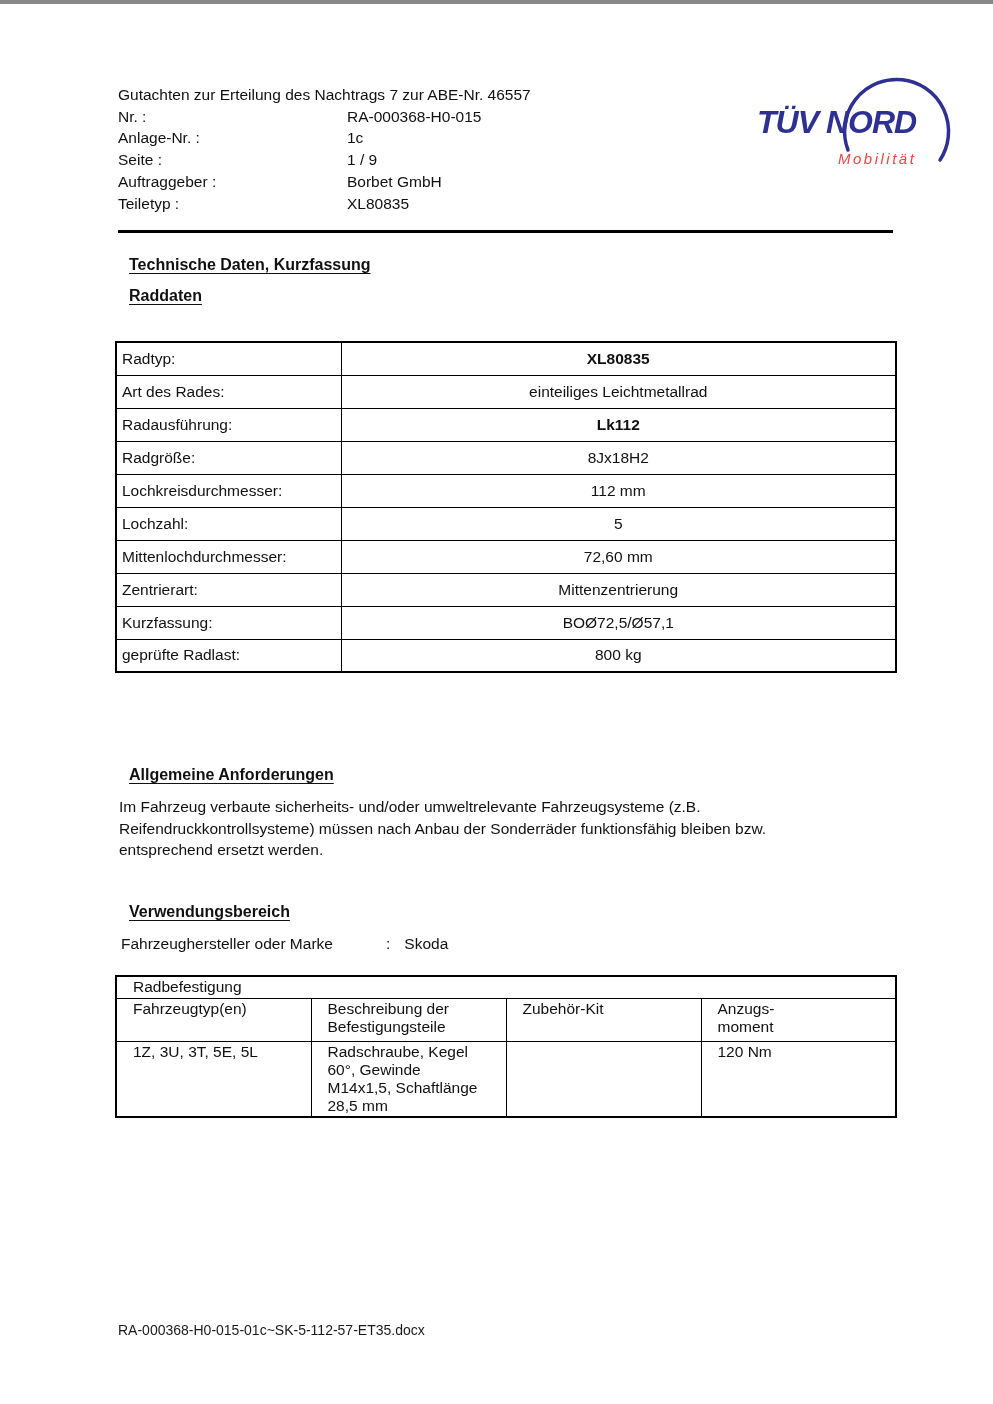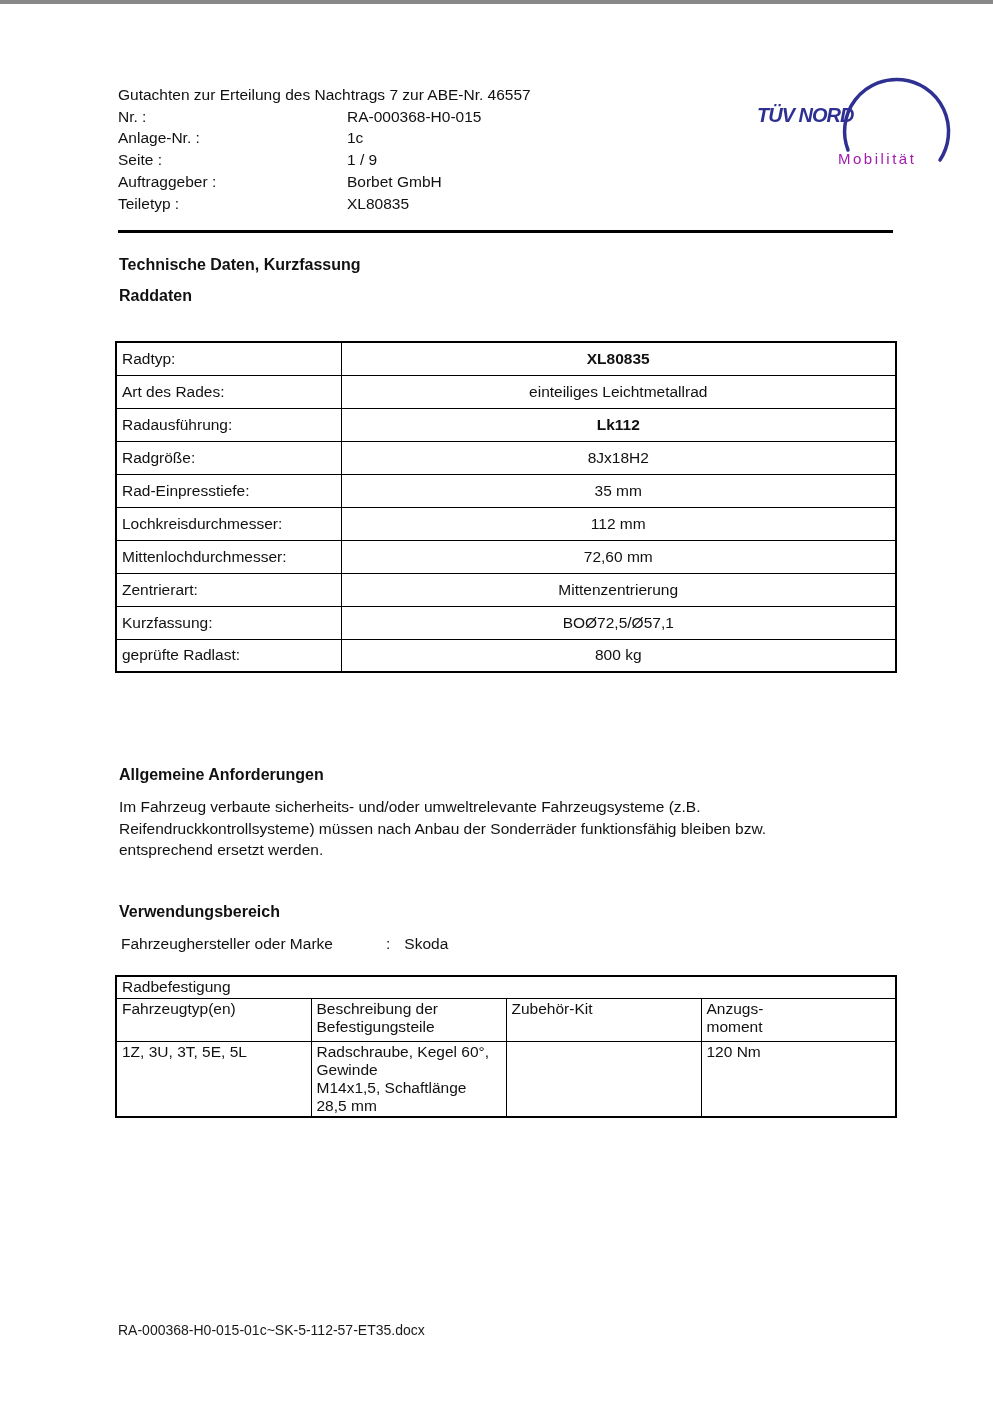--- a/index.html
+++ b/index.html
@@ -25,37 +25,37 @@
     line-height: 21.7px;
   }
   .doc-header .field-row { display: flex; }
   .doc-header .flabel { display: inline-block; width: 229px; flex: 0 0 229px; }
 
   
   .logo-wrap { position: absolute; left: 745px; top: 50px; width: 210px; height: 125px; }
   .logo-arc { position: absolute; left: 15px; top: 3px; }
   .logo-brand {
     position: absolute; left: 12px; top: 50px;
-    font-size: 20px; font-weight: bold; font-style: italic;
+    font-size: 32px; font-weight: bold; font-style: italic;
     letter-spacing: -1px; color: #2e3192; white-space: nowrap;
   }
   .logo-tagline {
     position: absolute; left: 93px; top: 96px;
-    font-size: 15px; letter-spacing: 2.5px; color: #a21caf;
+    font-size: 15px; font-style: italic; letter-spacing: 2.5px; color: #ef4444;
     white-space: nowrap;
   }
 
   
   .rule { position: absolute; left: 118px; top: 226px; width: 775px; height: 3px; background: #000; }
 
   
   .sec-heading {
-    position: absolute; left: 119px;
+    position: absolute; left: 129px;
     font-size: 16px; font-weight: bold;
-    text-underline-offset: 3px;
+    text-decoration: underline; text-underline-offset: 3px;
     white-space: nowrap;
   }
   .h-technisch { top: 252px; }
   .h-raddaten  { top: 283px; }
   .h-allgemein { top: 762px; }
   .h-verwendung{ top: 899px; }
 
   
   table { border-collapse: collapse; table-layout: fixed; }
   .raddaten-table {
@@ -92,21 +92,21 @@
 
   
   .befestigung-table {
     position: absolute; left: 115px; top: 971px;
     width: 782px;
     font-size: 15.5px;
     border: 2px solid #000;
   }
   .befestigung-table td {
     border: 1px solid #000;
-    padding: 1px 5px;
+    padding: 1px 16px;
     vertical-align: top;
     white-space: pre-line;
   }
   .befestigung-table .trow td { height: 22px; }
   .befestigung-table .hrow td { height: 43px; }
   .befestigung-table .drow td { height: 44px; }
   .c1 { width: 270px; }
   .c2 { width: 328px; }
   .c3 { width: 110px; }
   .c4 { width: 74px;  }
@@ -171,26 +171,26 @@
       </tr>
       <tr>
         <td class="rlabel">Radausführung:</td>
         <td class="rvalue bold">Lk112</td>
       </tr>
       <tr>
         <td class="rlabel">Radgröße:</td>
         <td class="rvalue">8Jx18H2</td>
       </tr>
       <tr>
-        <td class="rlabel">Rad-Einpresstiefe:</td>
-        <td class="rvalue">35 mm</td>
-      </tr>
-      <tr>
         <td class="rlabel">Lochkreisdurchmesser:</td>
         <td class="rvalue">112 mm</td>
+      </tr>
+      <tr>
+        <td class="rlabel">Lochzahl:</td>
+        <td class="rvalue">5</td>
       </tr>
       <tr>
         <td class="rlabel">Mittenlochdurchmesser:</td>
         <td class="rvalue">72,60 mm</td>
       </tr>
       <tr>
         <td class="rlabel">Zentrierart:</td>
         <td class="rvalue">Mittenzentrierung</td>
       </tr>
       <tr>

